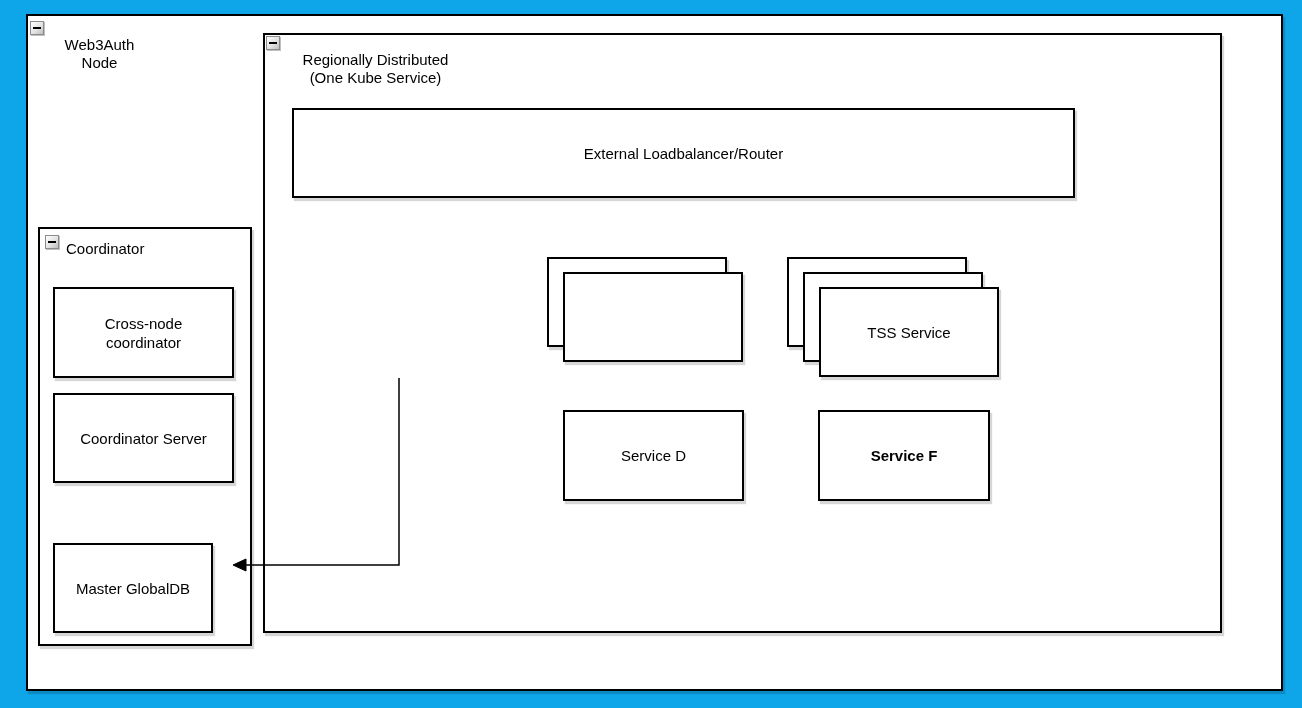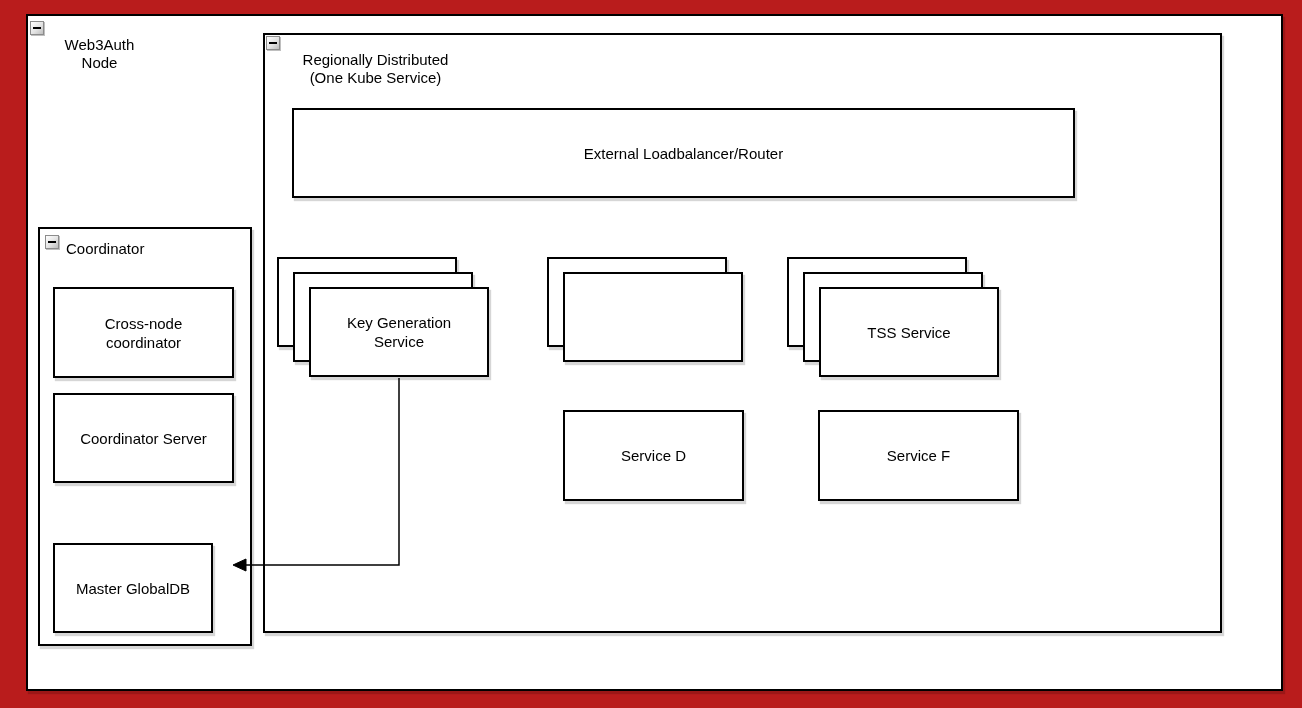--- a/index.html
+++ b/index.html
@@ -1,20 +1,20 @@
 <!DOCTYPE html>
 <html><head>
 <meta charset="utf-8">
 <style>
   html, body { margin: 0; padding: 0; background: #ffffff; }
   .canvas {
     position: relative;
     width: 1302px;
     height: 708px;
-    background: #b91c1c;
+    background: #0ea5e9;
     font-family: "Liberation Sans", sans-serif;
     color: #000000;
     overflow: hidden;
   }
   .container {
     position: absolute;
     background: #ffffff;
     border: 2px solid #000000;
     box-sizing: border-box;
     box-shadow: 2px 3px 1px rgba(0,0,0,0.16);
@@ -95,47 +95,39 @@
   <div class="collapse" style="left:266px; top:36px;">
     <span class="bar"></span>
   </div>
   <div class="clabel" style="left:288px; top:51px; width:175px;">Regionally Distributed
 (One Kube Service)</div>
 
   <div class="shape" style="left:292px; top:108px; width:783px; height:90px;">
     <span>External Loadbalancer/Router</span>
   </div>
 
-  <div class="stack" style="left:277px; top:257px; width:212px; height:120px;">
-    <div class="layer" style="left:0; top:0;"></div>
-    <div class="layer" style="left:16px; top:15px;"></div>
-    <div class="layer front" style="left:32px; top:30px;">
-      <span>Key Generation
-Service</span>
-    </div>
-  </div>
 
   <div class="stack" style="left:547px; top:257px; width:212px; height:120px;">
     <div class="layer" style="left:0; top:0;"></div>
     <div class="layer" style="left:16px; top:15px;"></div>
   </div>
 
   <div class="stack" style="left:787px; top:257px; width:212px; height:120px;">
     <div class="layer" style="left:0; top:0;"></div>
     <div class="layer" style="left:16px; top:15px;"></div>
     <div class="layer front" style="left:32px; top:30px;">
       <span>TSS Service</span>
     </div>
   </div>
 
   <div class="shape" style="left:563px; top:410px; width:181px; height:91px;">
     <span>Service D</span>
   </div>
 
-  <div class="shape" style="left:818px; top:410px; width:201px; height:91px;">
+  <div class="shape" style="left:818px; top:410px; width:172px; height:91px;font-weight:bold;">
     <span>Service F</span>
   </div>
 
   <div class="container" style="left:38px; top:227px; width:214px; height:419px;"></div>
   <div class="collapse" style="left:45px; top:235px;">
     <span class="bar"></span>
   </div>
   <div class="clabel" style="left:66px; top:240px; text-align:left;">Coordinator</div>
 
   <div class="shape" style="left:53px; top:287px; width:181px; height:91px;text-align:center;">

